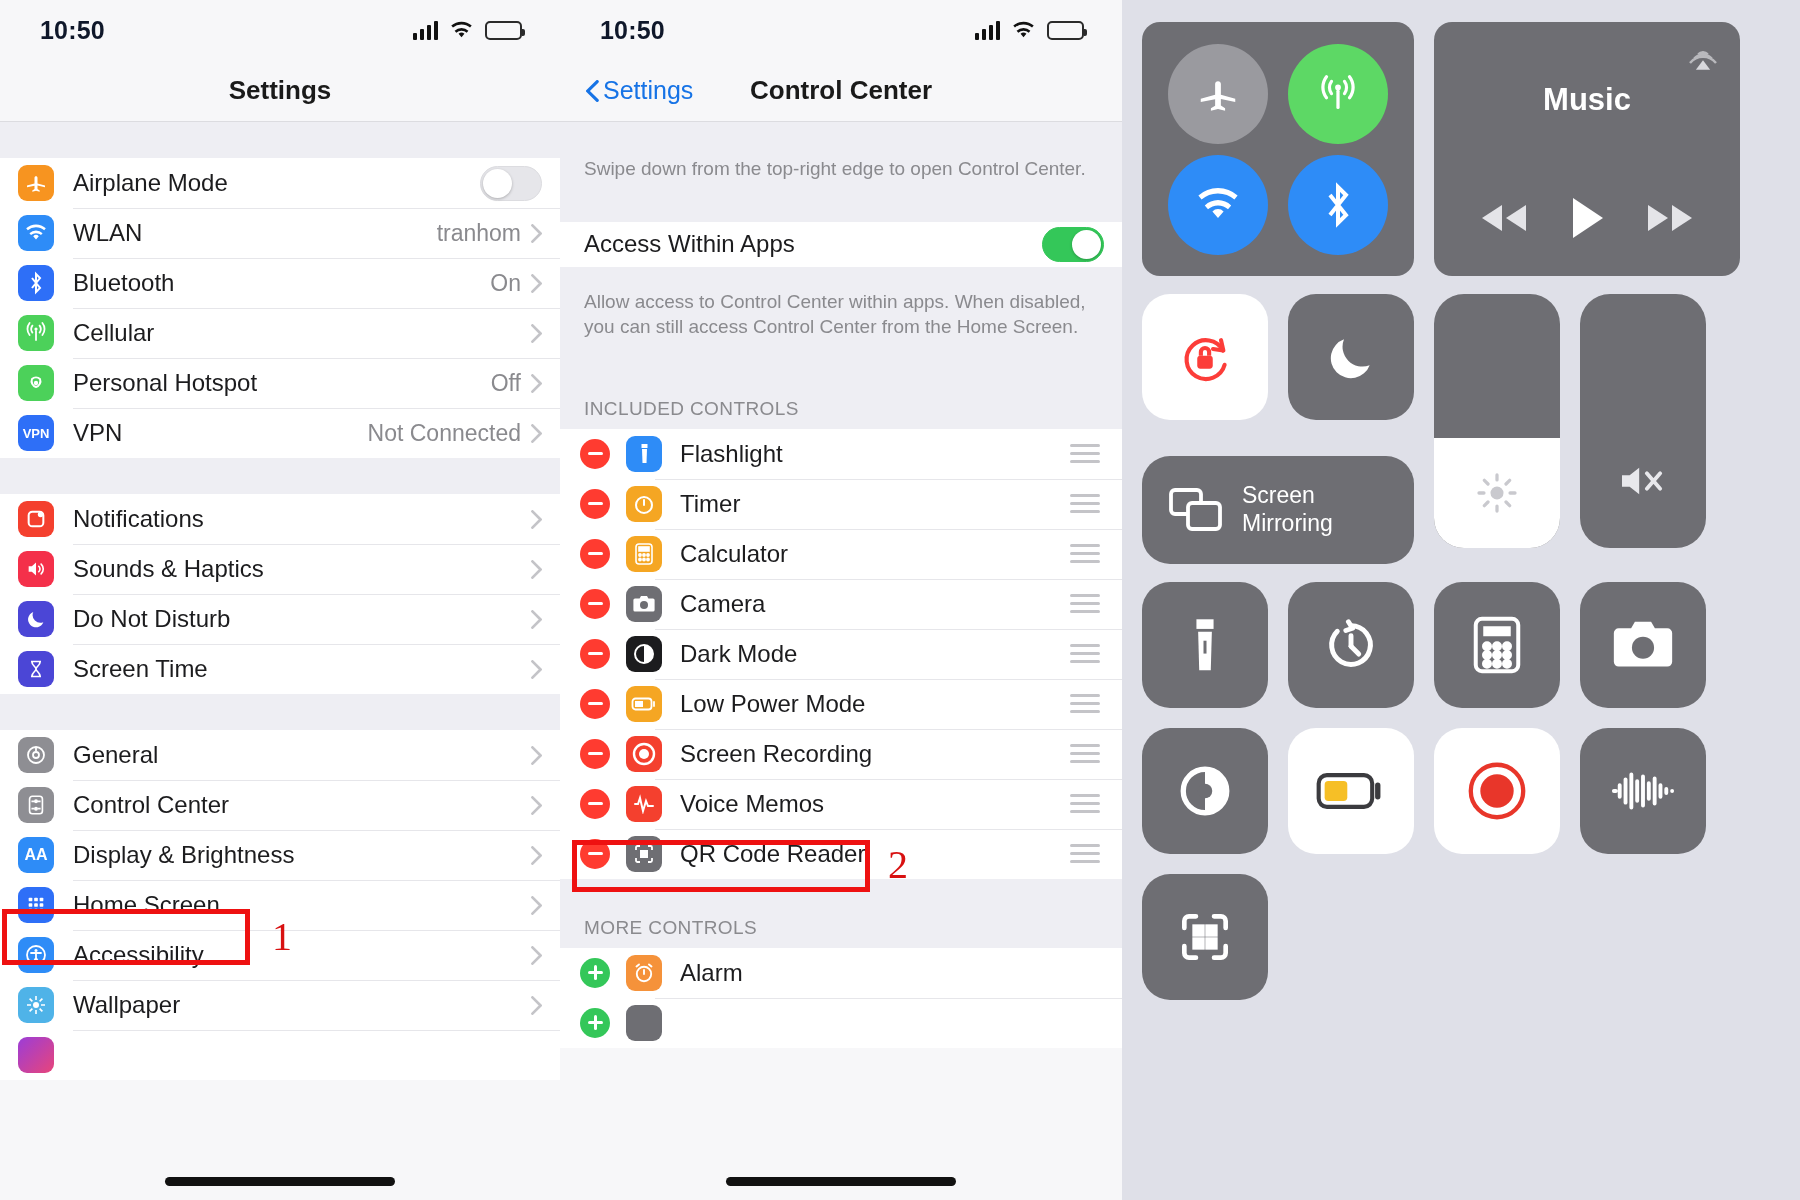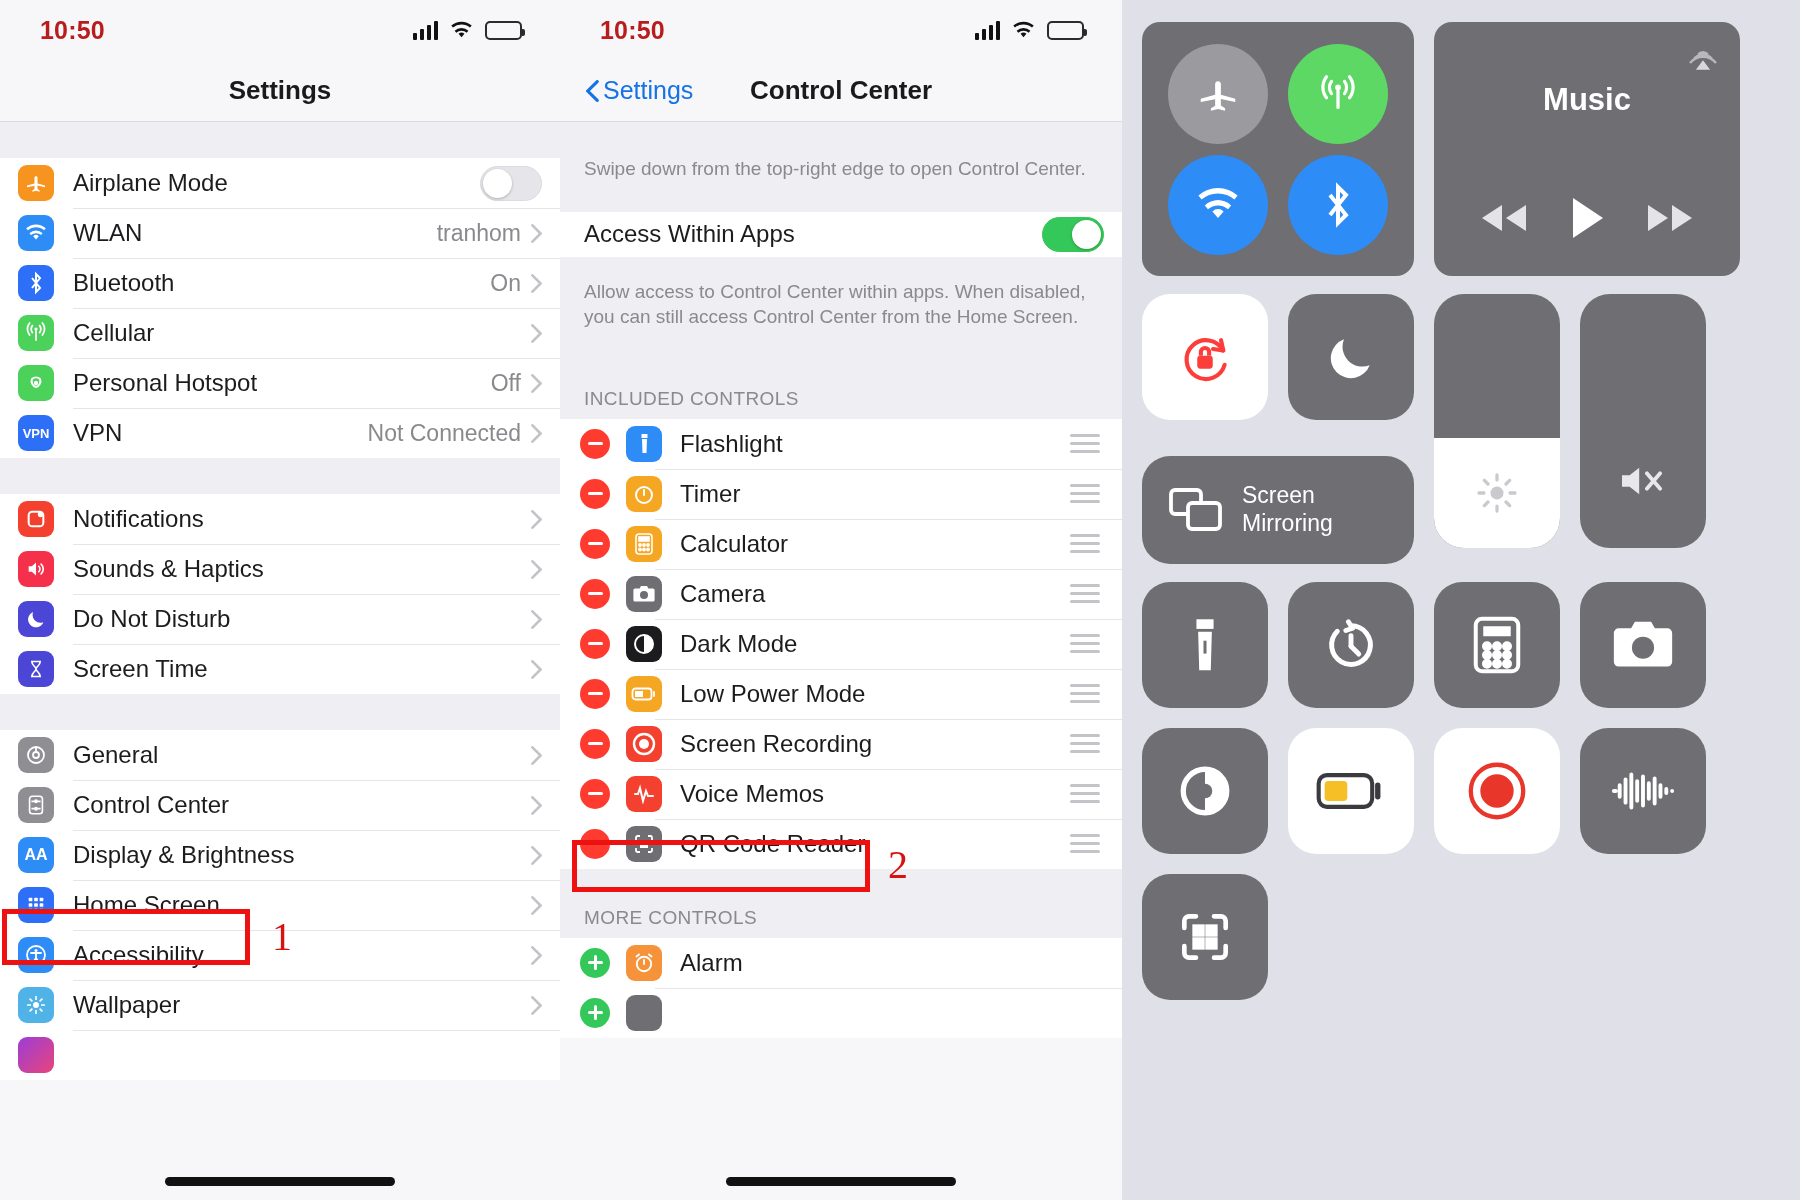--- a/index.html
+++ b/index.html
@@ -15,21 +15,21 @@
   .panel-1 { width: 560px; }
   .panel-2 { width: 562px; }
   .panel-3 { width: 678px; background: #dfe0e8; }
 
   
   .statusbar {
     height: 60px; display: flex; align-items: center;
     justify-content: space-between; padding: 0 38px 0 40px;
     background: #f7f7f9;
   }
-  .sb-time { font-size: 25px; font-weight: 700; color: #b91c1c; letter-spacing: .2px; }
+  .sb-time { font-size: 25px; font-weight: 700; color: #0f172a; letter-spacing: .2px; }
   .sb-right { display: flex; align-items: center; gap: 11px; }
   .bars { display: flex; align-items: flex-end; gap: 3px; height: 20px; }
   .bars i { width: 4px; background: #111; border-radius: 1px; display: block; }
   .bars i:nth-child(1){height:7px} .bars i:nth-child(2){height:11px}
   .bars i:nth-child(3){height:15px} .bars i:nth-child(4){height:19px}
   .wifi-ic { width: 25px; height: 19px; }
   .batt { width: 37px; height: 19px; border: 2px solid #2b2b2b; border-radius: 5px;
           position: relative; padding: 2px; }
   .batt::after { content:""; position:absolute; right:-5px; top:6px; width:3px;
                  height:7px; background:#2b2b2b; border-radius:0 2px 2px 0; }
@@ -420,21 +420,21 @@
     <div class="navbar">
       <a class="nav-back">
         <svg class="chev-l" viewBox="0 0 8 14">
             <path d="M7 1L1 7l6 6" fill="none" stroke="#1673e6" stroke-width="2" stroke-linecap="round"></path>
           </svg>
         <span>Settings</span>
       </a>
       <div class="nav-title">Control Center</div>
     </div>
 
-    <div class="hint-block" style="padding-top:34px;padding-bottom:30px">
+    <div class="hint-block" style="padding-top:34px;padding-bottom:40px">
       <div class="hint-text">Swipe down from the top-right edge to open Control Center.</div>
     </div>
 
     <div class="row" style="height:45px">
       <span class="row-label" style="margin-left:6px;font-weight:400">Access Within Apps</span>
       <span class="toggle on">
           <span class="knob"></span>
         </span>
     </div>
 

